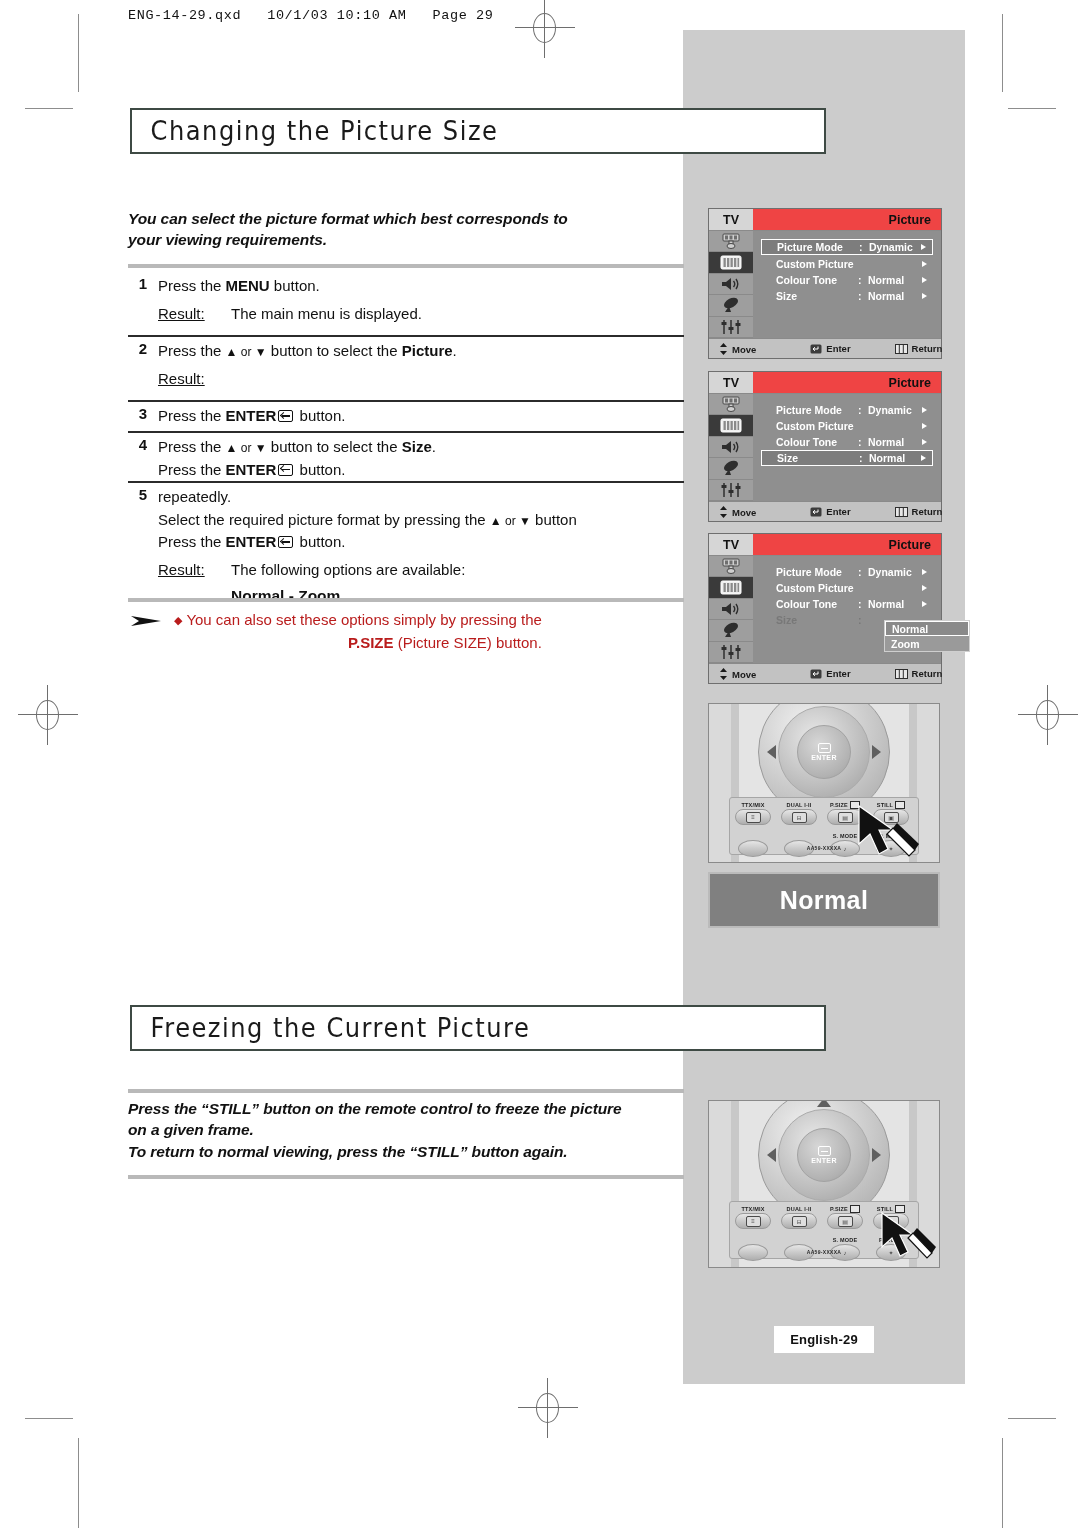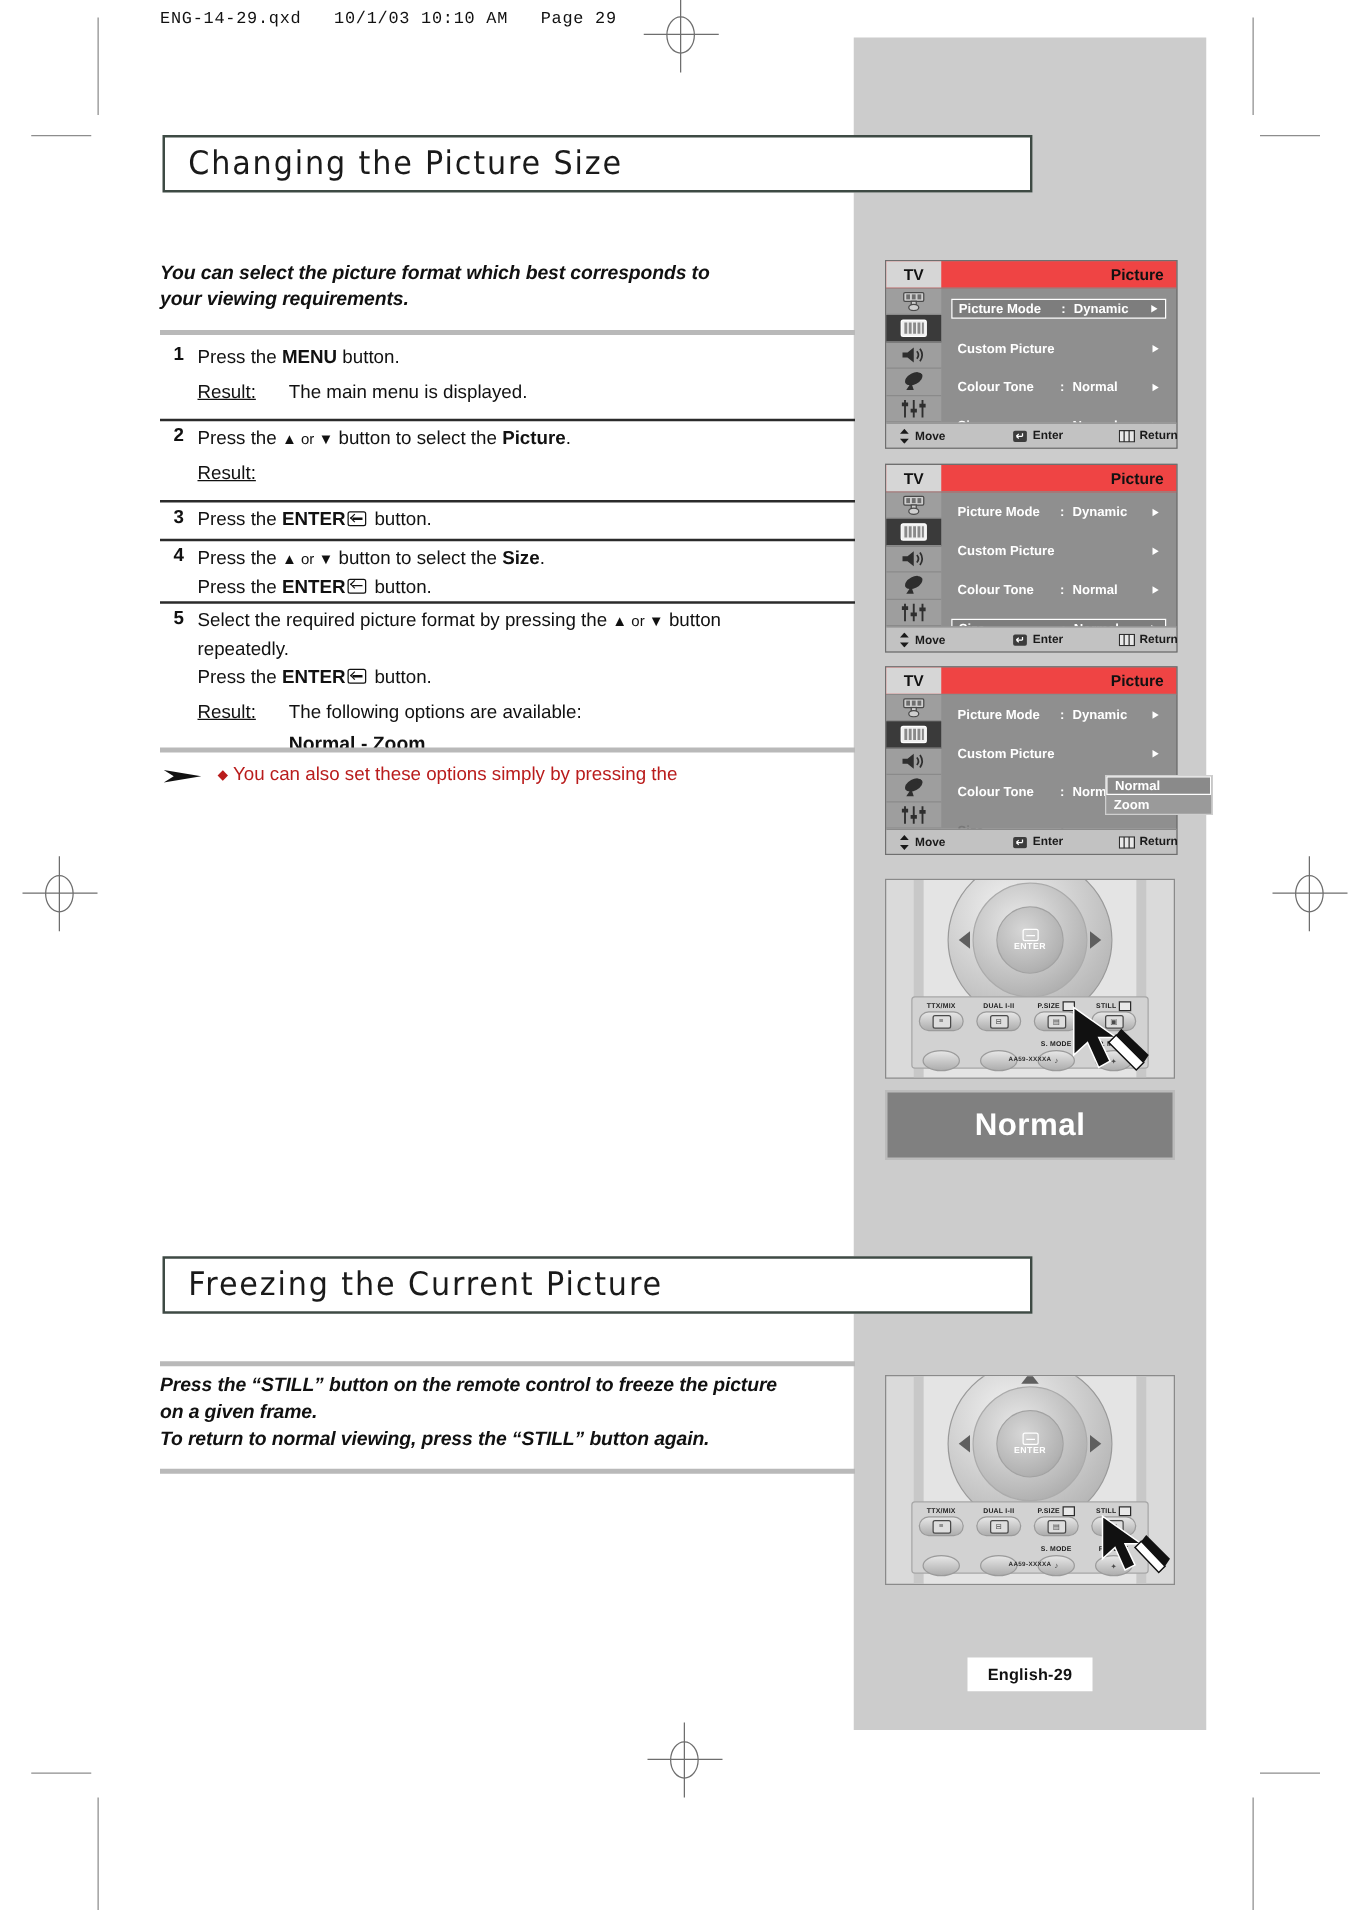--- a/index.html
+++ b/index.html
@@ -111,23 +111,23 @@
   .osd .osd-rail .ic {
     flex:1; display:flex; align-items:center; justify-content:center;
     border-bottom:1px solid #8a8a8a; position:relative;
   }
   .osd .osd-rail .ic.sel { background:#3a3a3a; }
   .osd .osd-body {
     position:absolute; left:44px; top:22px; right:0; bottom:20px;
     padding:8px 0 0 0;
   }
   .osd-row {
-    position:relative; height:15px; margin:0 8px 16px 8px;
+    position:relative; height:15px; margin:0 8px 1px 8px;
     display:flex; align-items:center; font-size:10.5px;
-    color:#ffffff; font-weight:bold; padding-left:5px;
+    color:#ffffff; font-weight:bold; padding-left:15px;
   }
   .osd-row.hl { border:1.4px solid #ffffff; background:#7d7d7d; height:16px; }
   .osd-row.dim { color:#787878; }
   .osd-row .lbl { width:82px; }
   .osd-row .cln { width:10px; }
   .osd-row .val { flex:1; }
   .osd-row .arw {
     position:absolute; right:6px; top:50%; transform:translateY(-50%);
     width:0; height:0; border-left:5px solid #ffffff;
     border-top:3.5px solid transparent; border-bottom:3.5px solid transparent;
@@ -339,22 +339,22 @@
       </div>
     </div>
   </div>
 
   <div class="col rule thin" style="top:481px;"></div>
 
   <div class="col" style="top:486px;">
     <div class="step">
       <div class="num">5</div>
       <div class="body">
+        <div>repeatedly.</div>
         <div><span>Select the required picture format by pressing the </span><span class="tri">▲ or ▼</span><span> button</span></div>
-        <div>repeatedly.</div>
         <div><span>Press the </span><b class="bd">ENTER</b><span class="entericon"></span><span> button.</span></div>
         <div class="resrow">
           <div class="rlabel">Result:</div>
           <div>
             <div class="rtext">The following options are available:</div>
             <div class="normzoom">Normal - Zoom</div>
           </div>
         </div>
       </div>
     </div>
@@ -364,20 +364,21 @@
 
   <div class="col" style="top:609px;">
     <div class="noteblock">
       <div class="arrowmark">
         <svg width="34" height="16" viewBox="0 0 34 16">
           <path d="M1,3 L31,8 L1,13 L9,8 Z" fill="#111"></path>
         </svg>
       </div>
       <div class="ntext">
         <div><span class="diamond">◆</span> <span>You can also set these options simply by pressing the</span></div>
+        <div><b class="bd">P.SIZE</b><span> (Picture SIZE) button.</span></div>
       </div>
     </div>
   </div>
 
   <div class="osd" style="left:708px; top:208px;">
     <div class="osd-top">
       <div class="tvtag">TV</div>
       <div class="ptitle">Picture</div>
     </div>
     <div class="osd-rail">

